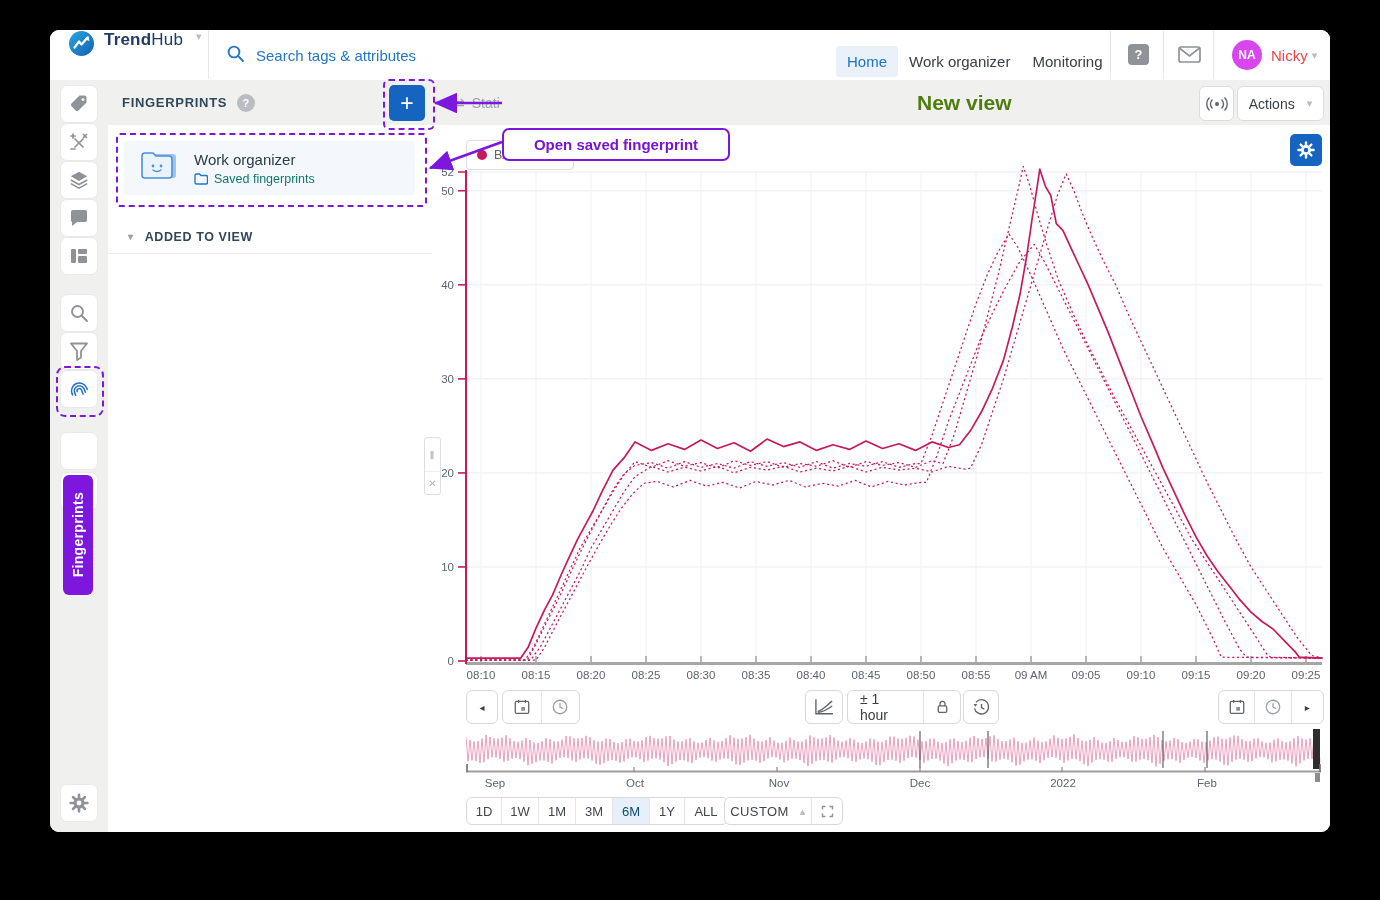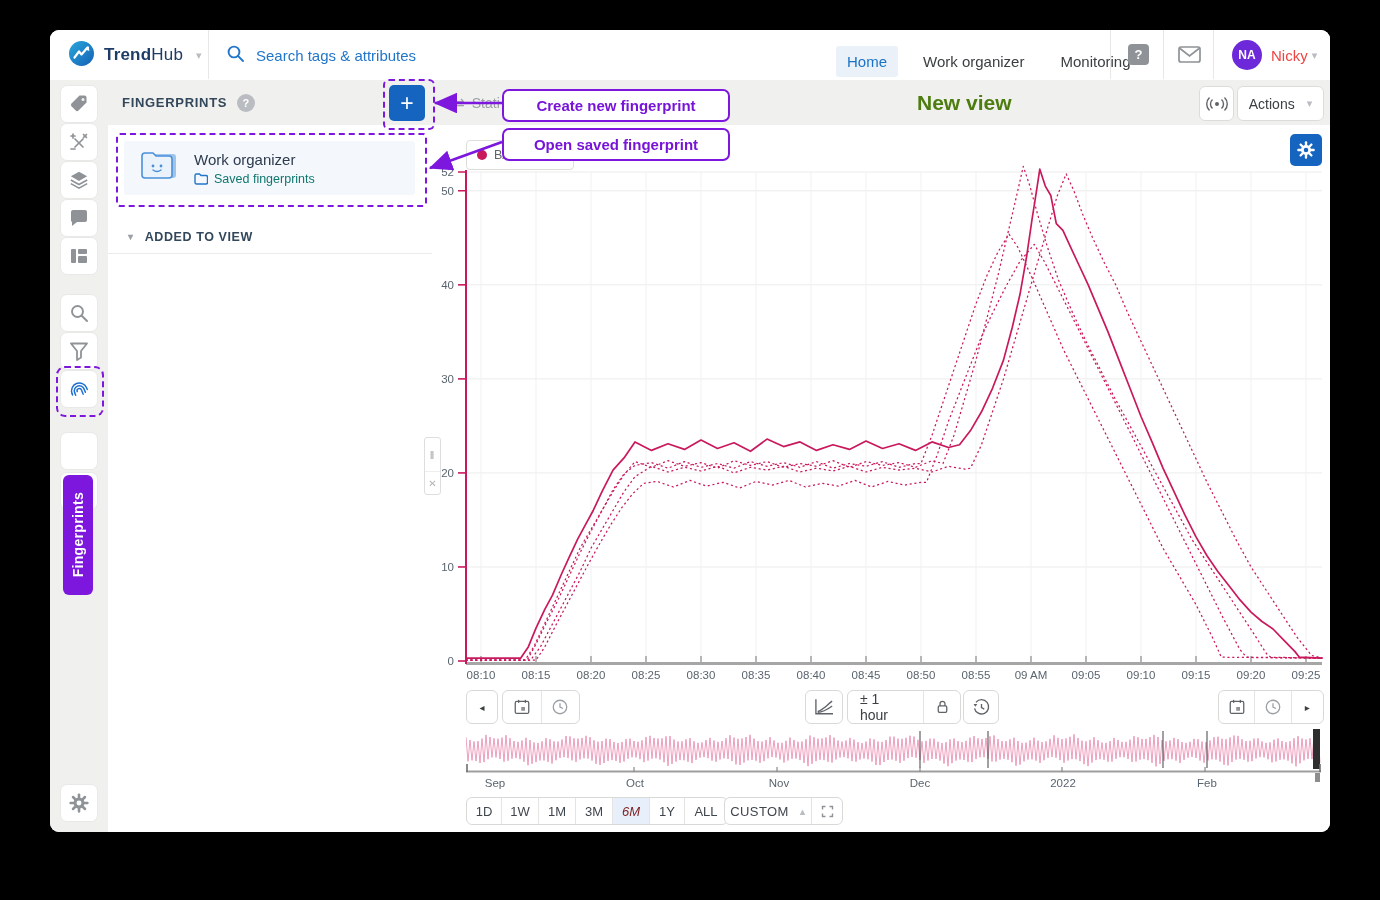--- a/index.html
+++ b/index.html
@@ -1,32 +1,32 @@
 <!DOCTYPE html>
 <html><head>
 <meta charset="utf-8">
 <style>
   html,body{margin:0;padding:0;background:#000;width:1380px;height:900px;font-family:"Liberation Sans",sans-serif;}
   .window{position:absolute;left:50px;top:30px;width:1280px;height:802px;background:#fff;border-radius:9px;overflow:hidden;}
   .abs{position:absolute;box-sizing:border-box;}
 
   
   .navbar{position:absolute;left:0;top:0;width:1280px;height:50px;background:#fff;border-bottom:1px solid #e4e4e2;}
-  .brand{position:absolute;left:18px;top:0;height:50px;display:flex;align-items:center;gap:9px;}
+  .brand{position:absolute;left:18px;top:0;height:50px;display:flex;align-items:flex-start;gap:9px;}
   .brand-text{font-size:17px;color:#1d3c66;letter-spacing:.2px;}
   .brand-text b{font-weight:700;}
   .chev{color:#b9bdc1;font-size:11px;margin-left:4px;}
   .vdiv{position:absolute;top:0;width:1px;height:49px;background:#e7e7e5;}
   .search-box{position:absolute;left:176px;top:0;height:50px;display:flex;align-items:center;gap:11px;color:#2276c9;font-size:15px;}
-  .nav-right{position:absolute;left:786px;top:0;height:62px;display:flex;align-items:center;gap:14px;}
+  .nav-right{position:absolute;left:786px;top:0;height:62px;display:flex;align-items:center;gap:0;}
   .nav-item{font-size:15px;color:#3c4043;padding:7px 11px;border-radius:3px;cursor:pointer;white-space:nowrap;}
   .nav-item.active{color:#1a73c8;background:#eaf1f9;}
   .icon-btn{display:flex;align-items:center;justify-content:center;}
   .help-badge{width:21px;height:21px;background:#8f9397;border-radius:4px;color:#fff;font-size:13px;font-weight:700;display:flex;align-items:center;justify-content:center;}
-  .avatar{width:30px;height:30px;border-radius:50%;background:#6d28d9;color:#fff;font-size:12px;font-weight:700;display:flex;align-items:center;justify-content:center;}
+  .avatar{width:30px;height:30px;border-radius:50%;background:#d946ef;color:#fff;font-size:12px;font-weight:700;display:flex;align-items:center;justify-content:center;}
   .user-name{font-size:15px;color:#ef4444;margin-left:9px;}
 
   
   .rail{position:absolute;left:0;top:50px;width:58px;height:752px;background:#f0f0ee;border-right:1px solid #e6e6e4;}
   .tile{position:absolute;left:10px;width:36px;height:36px;background:#fff;border:1px solid #e9e9e7;border-radius:7px;display:flex;align-items:center;justify-content:center;}
   .vtab{position:absolute;left:13px;top:395px;width:30px;height:120px;background:#7e17dd;border-radius:6px;color:#fff;display:flex;align-items:center;justify-content:center;z-index:2;}
   .vtab span{writing-mode:vertical-rl;transform:rotate(180deg);font-size:14px;font-weight:700;letter-spacing:.3px;}
 
   
   .band{position:absolute;left:58px;top:50px;width:1222px;height:45px;background:#f0f0ee;border-bottom:1px solid #e2e2e0;}
@@ -68,21 +68,21 @@
   .seg:first-child{border-left:none;}
   .offset-label{font-size:14px;color:#3c4043;padding:0 12px;}
 
   
   .ranges,.custom-group{position:absolute;top:767px;height:26px;background:#fff;border:1px solid #d9d9d7;border-radius:6px;display:flex;align-items:stretch;}
   .ranges{left:416px;}
   .custom-group{left:674px;}
   .rseg{display:flex;align-items:center;justify-content:center;border-left:1px solid #e4e4e2;font-size:13px;color:#40464d;}
   .rseg:first-child{border-left:none;border-radius:5px 0 0 5px;}
   .rseg:last-child{border-radius:0 5px 5px 0;}
-  .rseg.active{background:#e7f0fa;color:#7f1d1d;font-style:italic;}
+  .rseg.active{background:#e7f0fa;color:#0c4a6e;}
   .custom-group .rseg{letter-spacing:.4px;gap:7px;}
 
   
   .dashed{position:absolute;border:2.5px dashed #7d17dd;border-radius:6px;z-index:40;pointer-events:none;}
   .callout{position:absolute;width:224px;height:29px;background:#fff;border:2px solid #7d17dd;border-radius:7px;display:flex;align-items:center;justify-content:center;font-size:15px;font-weight:700;color:#7714d8;z-index:50;}
   #overlay-svg{position:absolute;left:0;top:0;z-index:45;pointer-events:none;}
 </style>
 </head>
 <body>
 
@@ -489,16 +489,15 @@
   <svg id="overlay-svg" width="1280" height="802" viewBox="0 0 1280 802">
     <defs>
       <marker id="ah" orient="auto" markerWidth="11" markerHeight="10" refX="8.5" refY="4">
         <path d="M0,0 L9,4 L0,8 Z" fill="#7d17dd"></path>
       </marker>
     </defs>
     <line x1="452" y1="73" x2="385" y2="73" stroke="#7d17dd" stroke-width="2.6" marker-end="url(#ah)"></line>
     <line x1="452" y1="112" x2="380" y2="138" stroke="#7d17dd" stroke-width="2.6" marker-end="url(#ah)"></line>
   </svg>
 
-  <div class="callout" style="left:452px;top:59px;">Create new fingerprint</div>
   <div class="callout" style="left:452px;top:98px;">Open saved fingerprint</div>
 
 </div>
 
 </body></html>

